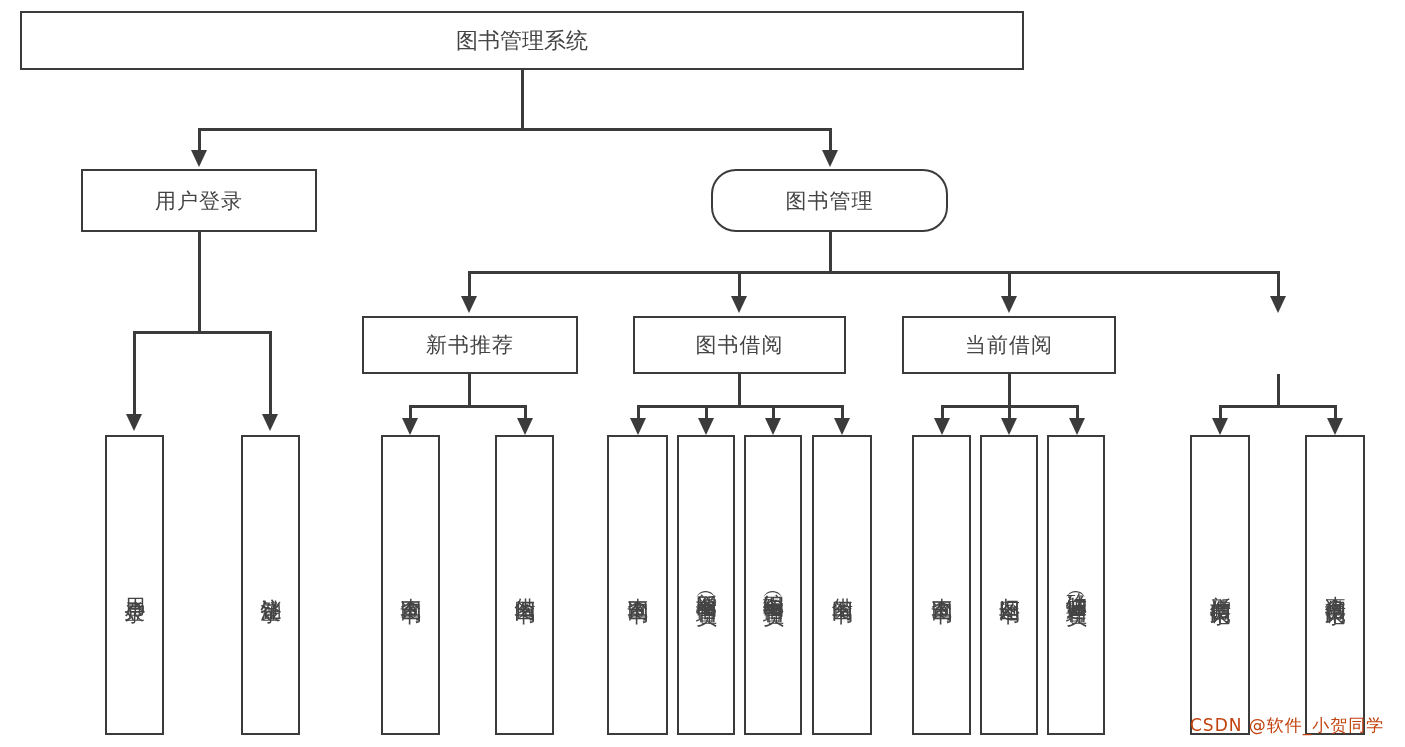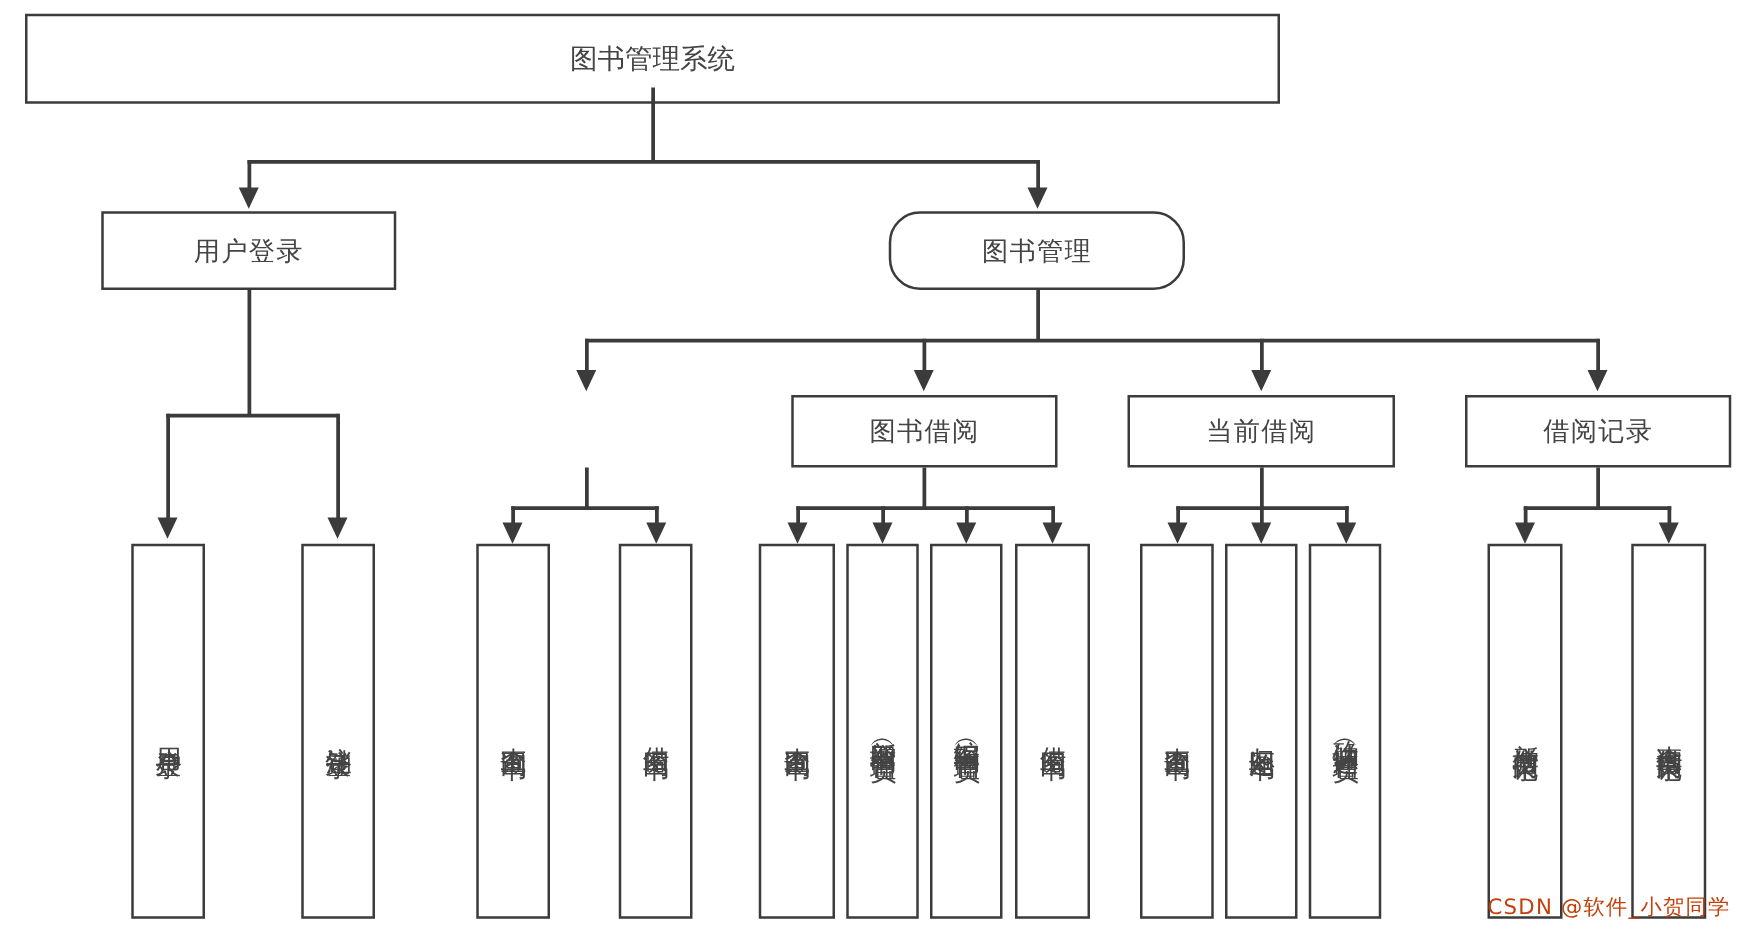--- a/index.html
+++ b/index.html
@@ -16,21 +16,21 @@
   .vline{width:2.5px;}
   .arrow{position:absolute;width:0;height:0;border-left:8px solid transparent;
          border-right:8px solid transparent;border-top:17px solid #3b3b3b;}
   .wm{position:absolute;font-size:17px;color:#c2410c;letter-spacing:1px;white-space:nowrap;}
 </style>
 </head>
 <body>
 
 <div id="canvas">
 
-  <div class="node root" style="left:20px;top:11px;width:1004px;height:72px;">图书管理系统</div>
+  <div class="node root" style="left:20px;top:11px;width:1004px;height:59px;">图书管理系统</div>
 
   <div class="line vline" style="left:521px;top:70px;height:60px;"></div>
 
   <div class="line hline" style="left:198px;top:128px;width:633px;"></div>
 
   <div class="line vline" style="left:198px;top:128px;height:25px;"></div>
   <div class="arrow" style="left:191px;top:150px;"></div>
   <div class="line vline" style="left:829px;top:128px;height:25px;"></div>
   <div class="arrow" style="left:822px;top:150px;"></div>
 
@@ -49,23 +49,23 @@
 
   <div class="line vline" style="left:468px;top:271px;height:27px;"></div>
   <div class="arrow" style="left:461px;top:296px;"></div>
   <div class="line vline" style="left:738px;top:271px;height:27px;"></div>
   <div class="arrow" style="left:731px;top:296px;"></div>
   <div class="line vline" style="left:1008px;top:271px;height:27px;"></div>
   <div class="arrow" style="left:1001px;top:296px;"></div>
   <div class="line vline" style="left:1277px;top:271px;height:27px;"></div>
   <div class="arrow" style="left:1270px;top:296px;"></div>
 
+  <div class="node h" style="left:362px;top:316px;width:216px;height:58px;">新书推荐</div>
   <div class="node h" style="left:902px;top:316px;width:214px;height:58px;">当前借阅</div>
   <div class="node h" style="left:633px;top:316px;width:213px;height:58px;">图书借阅</div>
-  <div class="node h" style="left:1172px;top:316px;width:213px;height:58px;">借阅记录</div>
 
   <div class="line vline" style="left:468px;top:374px;height:33px;"></div>
   <div class="line hline" style="left:409px;top:405px;width:118px;"></div>
   <div class="line vline" style="left:409px;top:405px;height:15px;"></div>
   <div class="arrow" style="left:402px;top:418px;"></div>
   <div class="line vline" style="left:524px;top:405px;height:15px;"></div>
   <div class="arrow" style="left:517px;top:418px;"></div>
 
   <div class="line vline" style="left:738px;top:374px;height:33px;"></div>
   <div class="line hline" style="left:637px;top:405px;width:206px;"></div>

